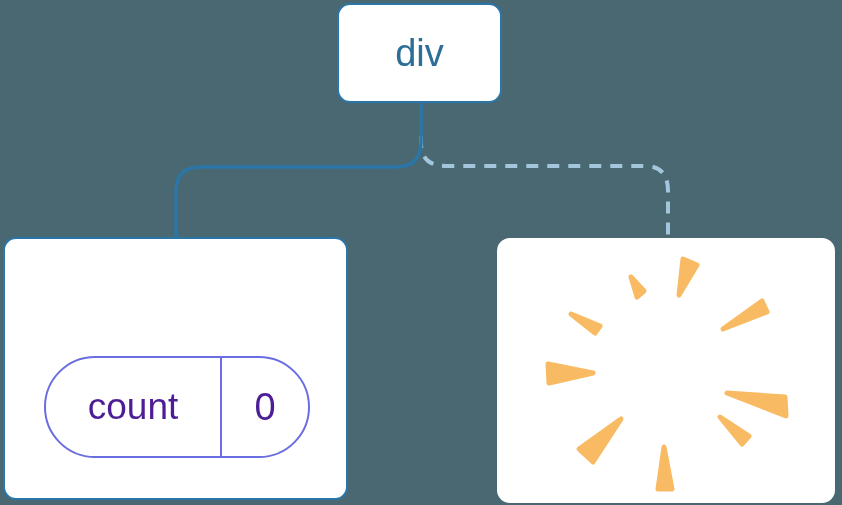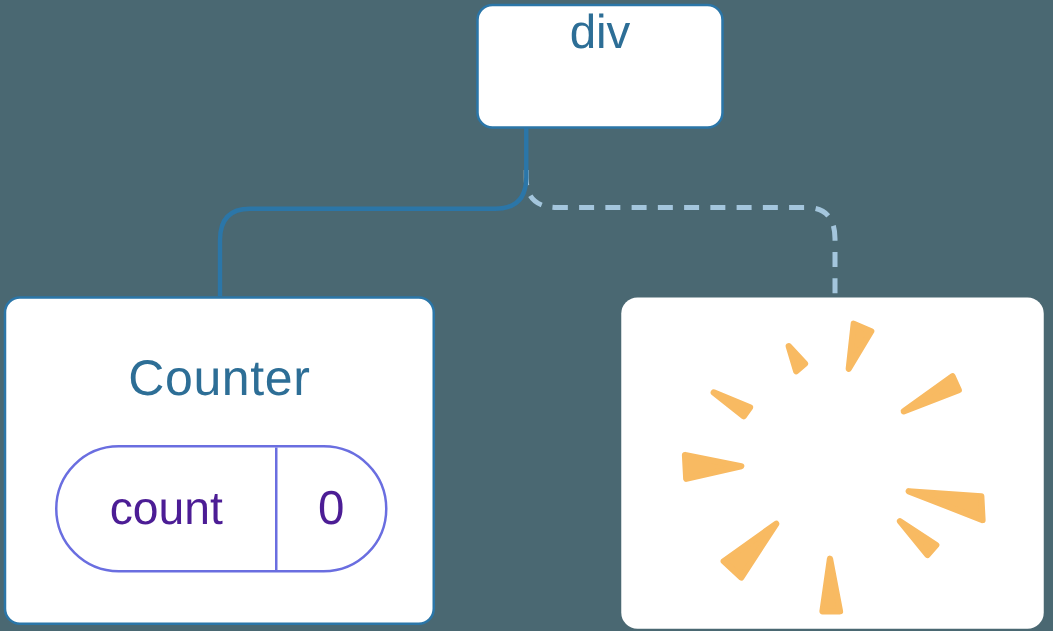--- a/index.html
+++ b/index.html
@@ -36,25 +36,25 @@
   
   .card {
     position: absolute;
     background: #ffffff;
     border-radius: 13px;
     z-index: 2;
     box-sizing: border-box;
   }
   .node-root {
     left: 337px; top: 3px;
-    width: 198px; height: 100px;
+    width: 165px; height: 100px;
     border: 2.5px solid #2b76a8;
     display: flex;
+    align-items: center;
     justify-content: center;
-    margin-left: 44px;
   }
   .node-root .node-label {
     color: #2d6e96;
     font-size: 38px;
     font-weight: 500;
   }
   .node-counter {
     left: 3px; top: 237px;
     width: 345px; height: 263px;
     border: 2.5px solid #2b76a8;
@@ -123,21 +123,20 @@
   <svg class="edges" viewBox="0 0 842 505" xmlns="http://www.w3.org/2000/svg">
     <path class="edge-dashed" d="M 421 136 L 421 143 Q 421 166 446 166 L 645 166 Q 668 166 668 191 L 668 237"></path>
     <path class="edge-solid" d="M 421 101 L 421 142 Q 421 167 396 167 L 200 167 Q 176 167 176 192 L 176 237"></path>
   </svg>
 
   <div class="card node-root">
     <span class="node-label">div</span>
   </div>
 
   <div class="card node-counter">
-    <div class="counter-title">Counter</div>
     <div class="state-pill">
       <div class="state-key">count</div>
       <div class="state-divider"></div>
       <div class="state-value">0</div>
     </div>
   </div>
 
   <div class="card node-removed">
     <svg class="poof" viewBox="0 0 338 265" xmlns="http://www.w3.org/2000/svg">
       <polygon points="134,39 147,53 140,59"></polygon>

